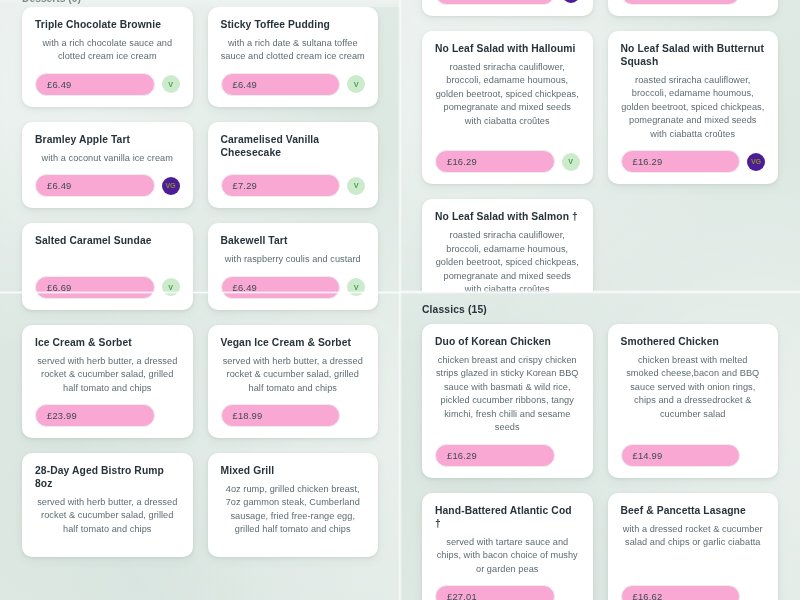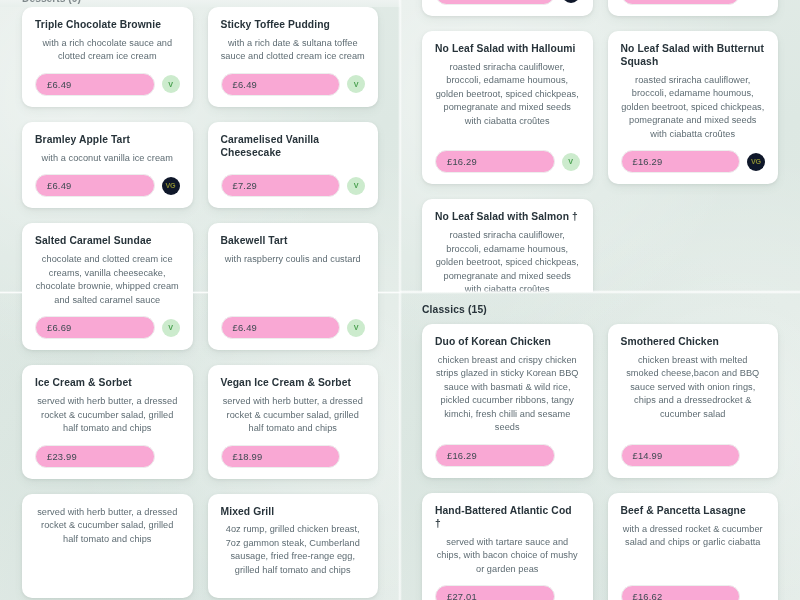--- a/index.html
+++ b/index.html
@@ -85,21 +85,21 @@
     font-size:9.4px; color:#3d4a51; letter-spacing:.2px;
     min-height:20px; display:flex; align-items:center;
   }
   .badge{
     flex:0 0 auto;
     width:18px; height:18px; border-radius:50%;
     display:flex; align-items:center; justify-content:center;
     font-size:7.2px; font-weight:bold; letter-spacing:-.1px;
   }
   .badge.v  { background:#ccebcd; color:#49a04f; }
-  .badge.vg { background:#0f172a; color:#8a8c32; }
+  .badge.vg { background:#4c1d95; color:#8a8c32; }
   .badge.none{ visibility:hidden; }
 
   
   .section-head{
     padding:10px 22px 9px 22px;
     font-size:10.3px; font-weight:bold; color:#27333a;
     letter-spacing:.15px;
   }
   .section-head.tight{ padding-top:2px; }
 
@@ -151,21 +151,20 @@
           </div>
           <div class="card">
             <div class="card-title">Caramelised Vanilla Cheesecake</div>
             <div class="card-footer">
               <div class="price-pill">£7.29</div>
               <div class="badge v">V</div>
             </div>
           </div>
           <div class="card">
             <div class="card-title">Salted Caramel Sundae</div>
-            <div class="card-desc">chocolate and clotted cream ice creams, vanilla cheesecake, chocolate brownie, whipped cream and salted caramel sauce</div>
             <div class="card-footer">
               <div class="price-pill">£6.69</div>
               <div class="badge v">V</div>
             </div>
           </div>
           <div class="card">
             <div class="card-title">Bakewell Tart</div>
             <div class="card-desc">with raspberry coulis and custard</div>
             <div class="card-footer">
               <div class="price-pill">£6.49</div>
@@ -182,20 +181,21 @@
           </div>
           <div class="card">
             <div class="card-title">Vegan Ice Cream &amp; Sorbet</div>
             <div class="card-desc">served with herb butter, a dressed rocket &amp; cucumber salad, grilled half tomato and chips</div>
             <div class="card-footer">
               <div class="price-pill">£18.99</div>
               <div class="badge none"></div>
             </div>
           </div>
           <div class="card">
+            <div class="card-title">28-Day Aged Bistro Rump 8oz</div>
             <div class="card-desc">served with herb butter, a dressed rocket &amp; cucumber salad, grilled half tomato and chips</div>
           </div>
           <div class="card">
             <div class="card-title">Mixed Grill</div>
             <div class="card-desc">4oz rump, grilled chicken breast, 7oz gammon steak, Cumberland sausage, fried free-range egg, grilled half tomato and chips</div>
           </div>
         </div>
     </div>
 
     <div id="clipped-top-header">

